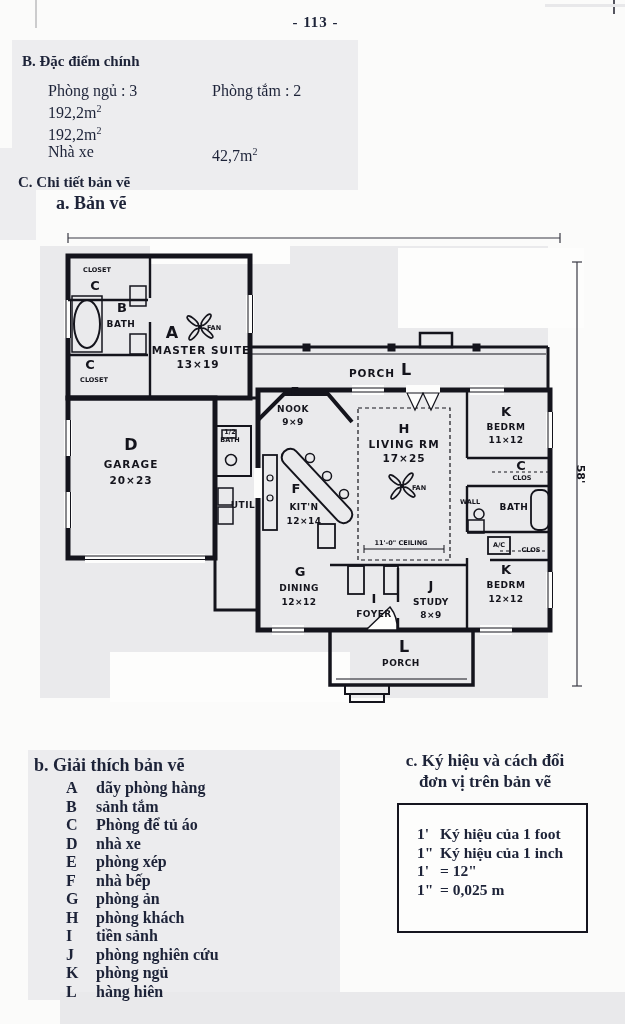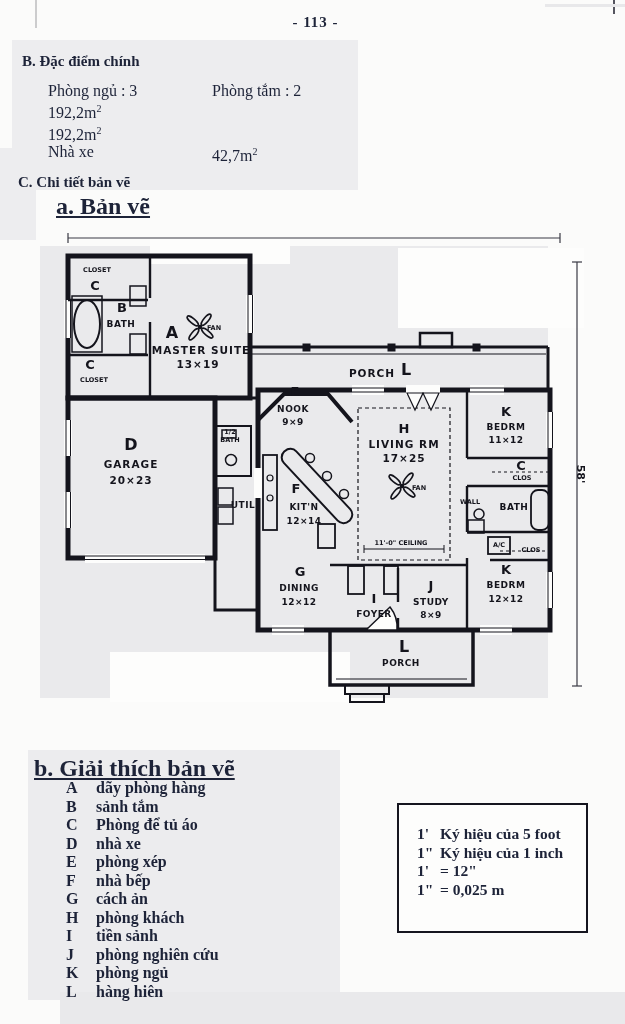--- a/index.html
+++ b/index.html
@@ -7,21 +7,21 @@
     width:625px;height:1024px;position:relative;overflow:hidden;
     background:#fbfbfa;color:#1d2338;
     font-family:"Liberation Serif","DejaVu Serif",serif;
   }
   .patch{position:absolute;}
   .page-num{
     position:absolute;top:14px;left:0;right:0;text-align:center;
     padding-left:6px;font-size:15px;font-weight:700;letter-spacing:1px;
   }
   .h-main{position:absolute;font-size:15px;font-weight:700;white-space:nowrap;}
-  .h-sub{position:absolute;font-size:24px;font-weight:700;white-space:nowrap;text-decoration:underline;}
+  .h-sub{position:absolute;font-size:18px;font-weight:700;white-space:nowrap;}
   .b-rows{position:absolute;left:48px;top:82px;width:350px;}
   .b-row{display:flex;line-height:17.6px;font-size:16px;font-weight:400;}
   .b-label{width:164px;flex:none;}
   .b-value sup{font-size:10px;}
   .legend-list{position:absolute;left:66px;top:779px;width:260px;}
   .legend-item{display:flex;line-height:18.5px;font-size:16px;font-weight:700;}
   .legend-key{width:30px;flex:none;}
   .units-head{position:absolute;left:360px;top:750px;width:250px;text-align:center;
     font-size:17px;font-weight:700;line-height:21px;}
   .units-box{
@@ -287,21 +287,21 @@
     <div class="legend-item">
       <span class="legend-key">E</span>
       <span>phòng xép</span>
     </div>
     <div class="legend-item">
       <span class="legend-key">F</span>
       <span>nhà bếp</span>
     </div>
     <div class="legend-item">
       <span class="legend-key">G</span>
-      <span>cách ản</span>
+      <span>phòng ản</span>
     </div>
     <div class="legend-item">
       <span class="legend-key">H</span>
       <span>phòng khách</span>
     </div>
     <div class="legend-item">
       <span class="legend-key">I</span>
       <span>tiền sảnh</span>
     </div>
     <div class="legend-item">
@@ -312,19 +312,21 @@
       <span class="legend-key">K</span>
       <span>phòng ngủ</span>
     </div>
     <div class="legend-item">
       <span class="legend-key">L</span>
       <span>hàng hiên</span>
     </div>
   </div>
 
 <div class="units-head">
+  <div>c. Ký hiệu và cách đổi</div>
+  <div>đơn vị trên bản vẽ</div>
 </div>
 <div class="units-box">
-    <div class="u-line"><span class="u-sym">1'</span><span>Ký hiệu của 5 foot</span></div>
+    <div class="u-line"><span class="u-sym">1'</span><span>Ký hiệu của 1 foot</span></div>
     <div class="u-line"><span class="u-sym">1"</span><span>Ký hiệu của 1 inch</span></div>
     <div class="u-line"><span class="u-sym">1'</span><span>= 12"</span></div>
     <div class="u-line"><span class="u-sym">1"</span><span>= 0,025 m</span></div>
   </div>
 
 </body></html>

